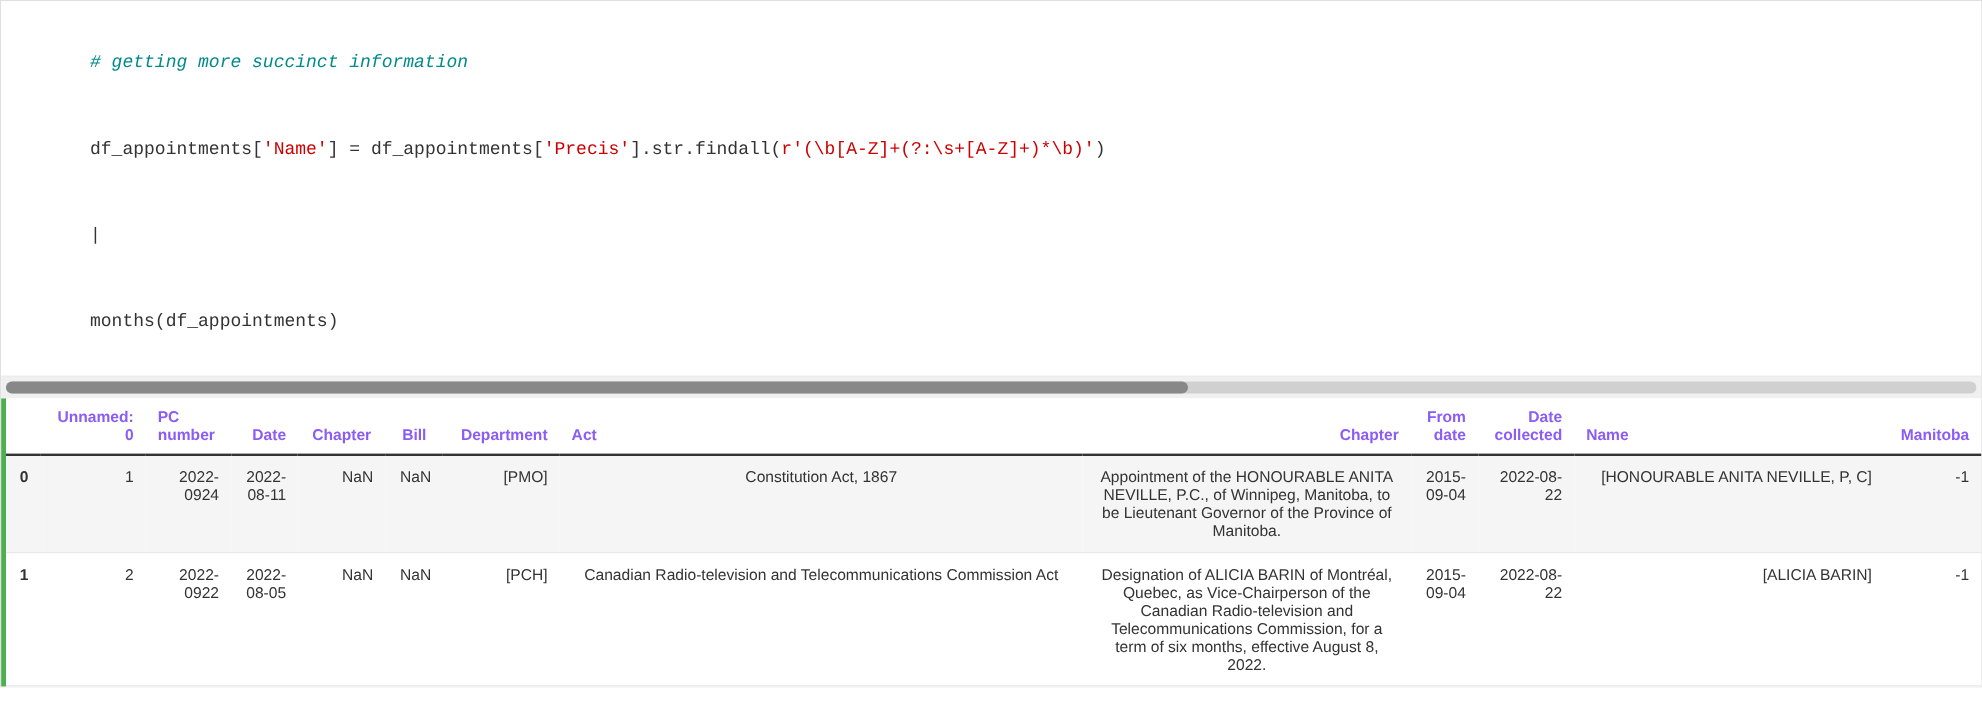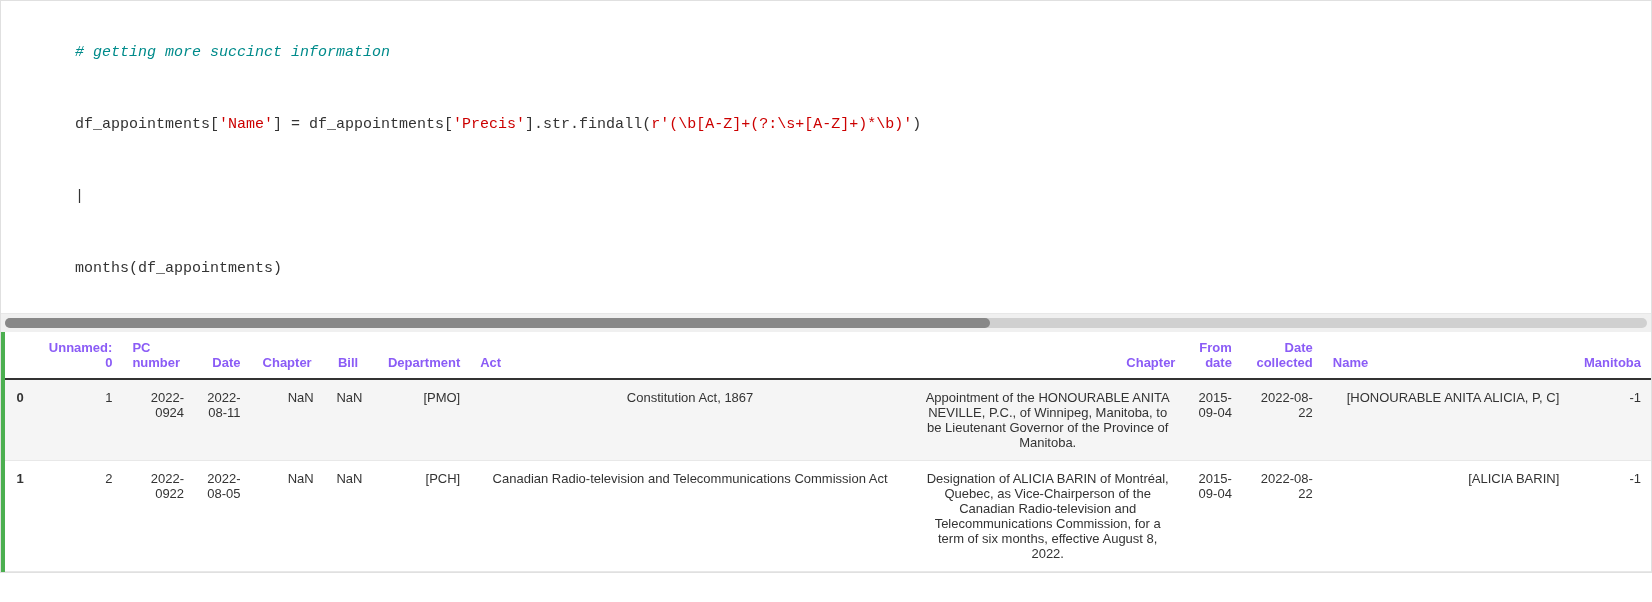--- a/index.html
+++ b/index.html
@@ -166,21 +166,21 @@
 08-11</td>
             <td>NaN</td>
             <td>NaN</td>
             <td>[PMO]</td>
             <td class="act-col">Constitution Act, 1867</td>
             <td class="precis-col">Appointment of the HONOURABLE ANITA NEVILLE, P.C., of Winnipeg, Manitoba, to be Lieutenant Governor of the Province of Manitoba.</td>
             <td style="white-space:pre-line;">2015-
 09-04</td>
             <td style="white-space:pre-line;">2022-08-
 22</td>
-            <td class="name-col">[HONOURABLE ANITA ALICIA, P, C]</td>
+            <td class="name-col">[HONOURABLE ANITA NEVILLE, P, C]</td>
             <td>-1</td>
           </tr>
 
           <tr>
             <td class="index-col">1</td>
             <td>2</td>
             <td style="white-space:pre-line;">2022-
 0922</td>
             <td style="white-space:pre-line;">2022-
 08-05</td>

